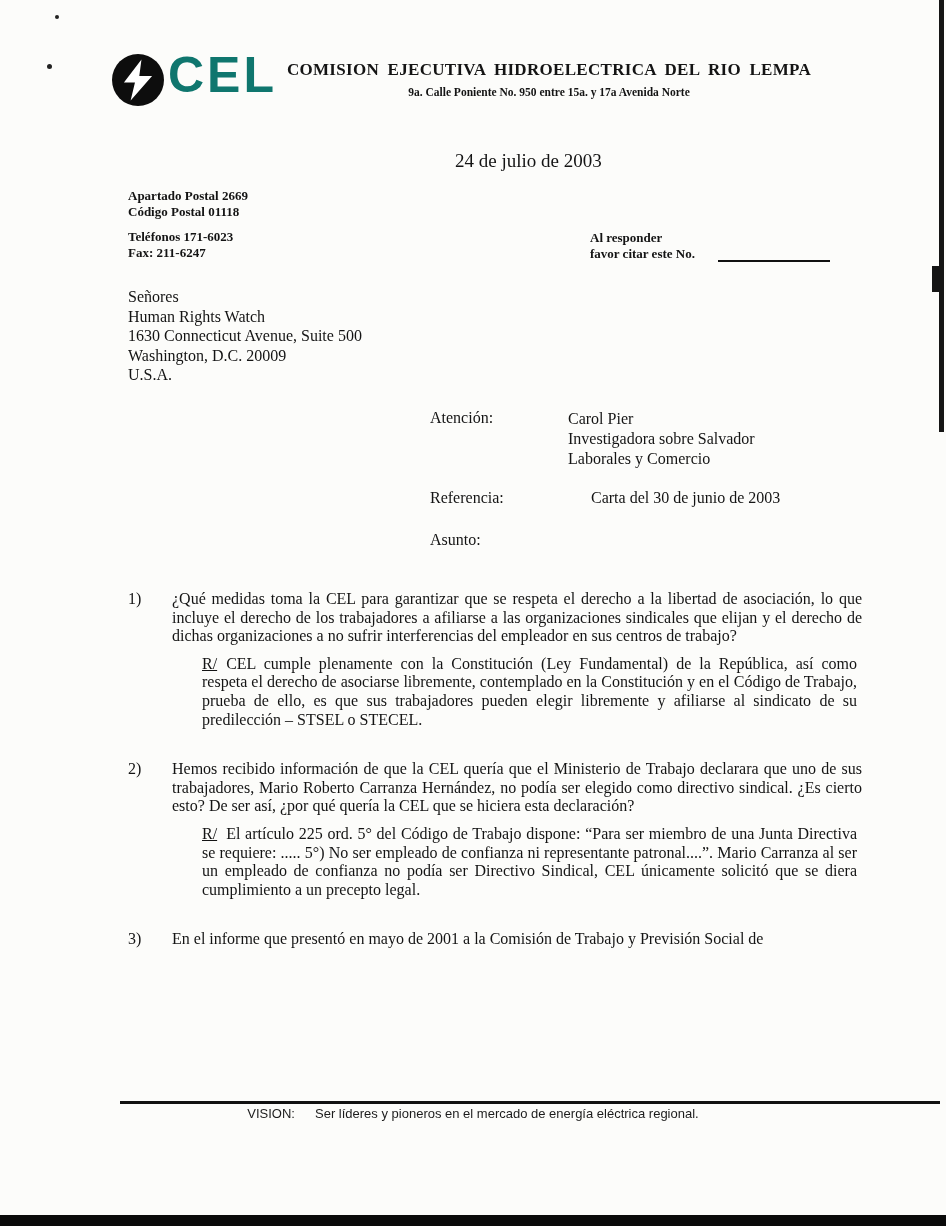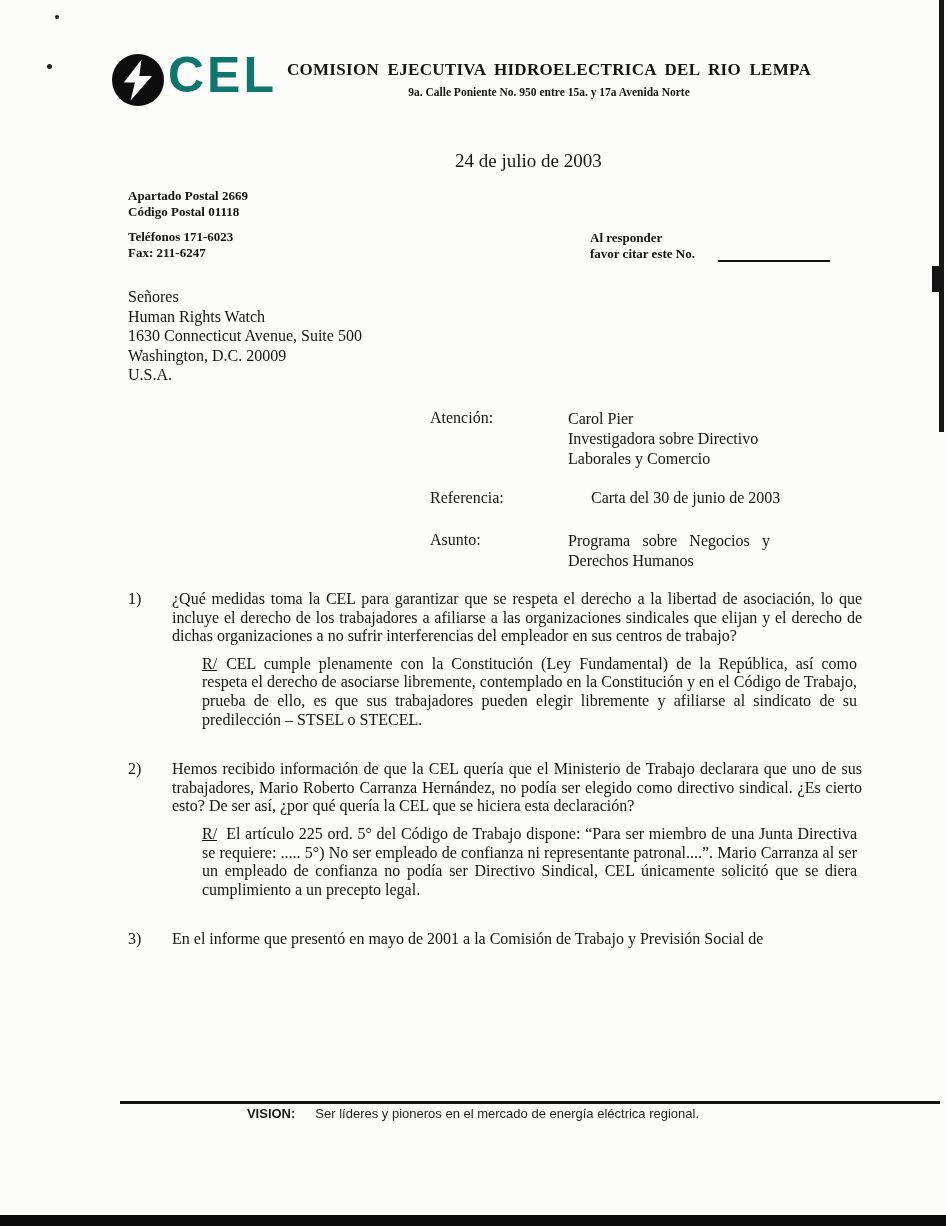--- a/index.html
+++ b/index.html
@@ -88,21 +88,21 @@
 
   
   .footer-rule { left: 120px; top: 1101px; width: 820px; height: 2.5px; background: #111; }
   .footer-text {
     left: 0; top: 1106px; width: 946px;
     text-align: center;
     font-family: "Liberation Sans", sans-serif;
     font-size: 13px;
     color: #1c1c1c;
   }
-  .footer-text .vlabel { font-weight: bold; margin-right: 20px; }
+  .footer-text .vlabel { font-weight: normal; margin-right: 20px; }
 
   
   .dot1 { left: 55px; top: 15px; width: 4px; height: 4px; background: #222; border-radius: 50%; }
   .dot2 { left: 47px; top: 64px; width: 5px; height: 5px; background: #222; border-radius: 50%; }
   .edge-line-right { left: 939px; top: 0; width: 5px; height: 432px; background: #151515; }
   .edge-nub-right { left: 932px; top: 266px; width: 7px; height: 26px; background: #151515; }
   .bottom-bar { left: 0; top: 1215px; width: 946px; height: 11px; background: #0a0a0a; }
 </style>
 </head>
 <body>
@@ -147,30 +147,26 @@
     <div>Señores</div>
     <div>Human Rights Watch</div>
     <div>1630 Connecticut Avenue, Suite 500</div>
     <div>Washington, D.C. 20009</div>
     <div>U.S.A.</div>
   </div>
 
   <div class="abs ref-label att-label">Atención:</div>
   <div class="abs att-value">
     <div>Carol Pier</div>
-    <div>Investigadora sobre Directivo</div>
+    <div>Investigadora sobre Salvador</div>
     <div>Laborales y Comercio</div>
   </div>
   <div class="abs ref-label refer-label">Referencia:</div>
   <div class="abs refer-value">Carta del 30 de junio de 2003</div>
   <div class="abs ref-label subj-label">Asunto:</div>
-  <div class="abs subj-value">
-    <div class="just-line">Programa sobre Negocios y</div>
-    <div>Derechos Humanos</div>
-  </div>
 
   <div class="abs body-flow">
 
     <div class="qa-item">
       <div class="qa-num">1)</div>
       <div class="qa-text">¿Qué medidas toma la CEL para garantizar que se respeta el derecho a la libertad de asociación, lo que incluye el derecho de los trabajadores a afiliarse a las organizaciones sindicales que elijan y el derecho de dichas organizaciones a no sufrir interferencias del empleador en sus centros de trabajo?</div>
     </div>
     <div class="qa-answer">
       <span class="r-prefix">R/</span><span>CEL cumple plenamente con la Constitución (Ley Fundamental) de la República, así como respeta el derecho de asociarse libremente, contemplado en la Constitución y en el Código de Trabajo, prueba de ello, es que sus trabajadores pueden elegir libremente y afiliarse al sindicato de su predilección – STSEL o STECEL.</span>
     </div>

